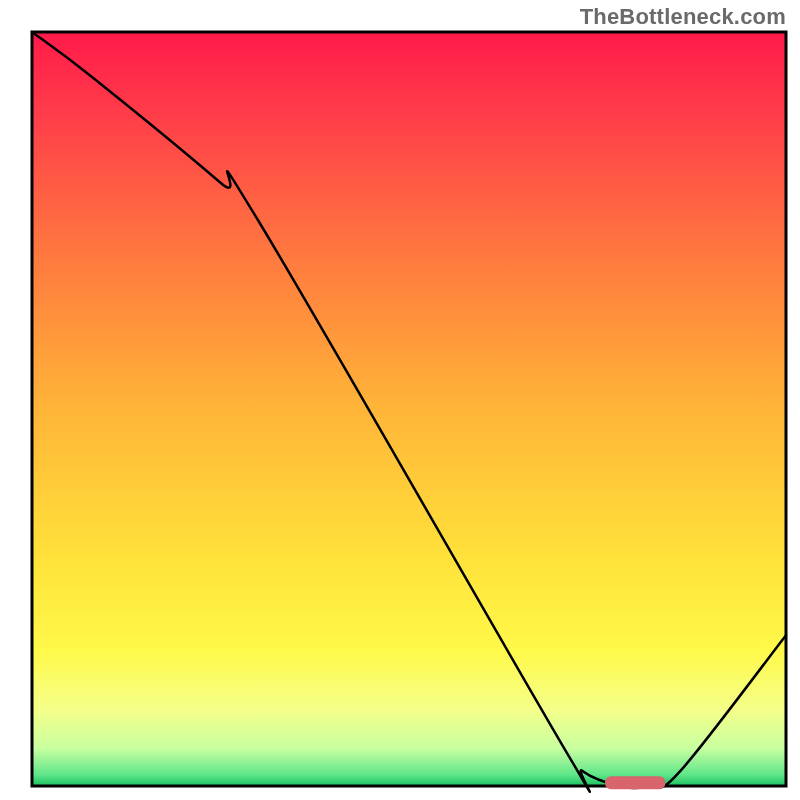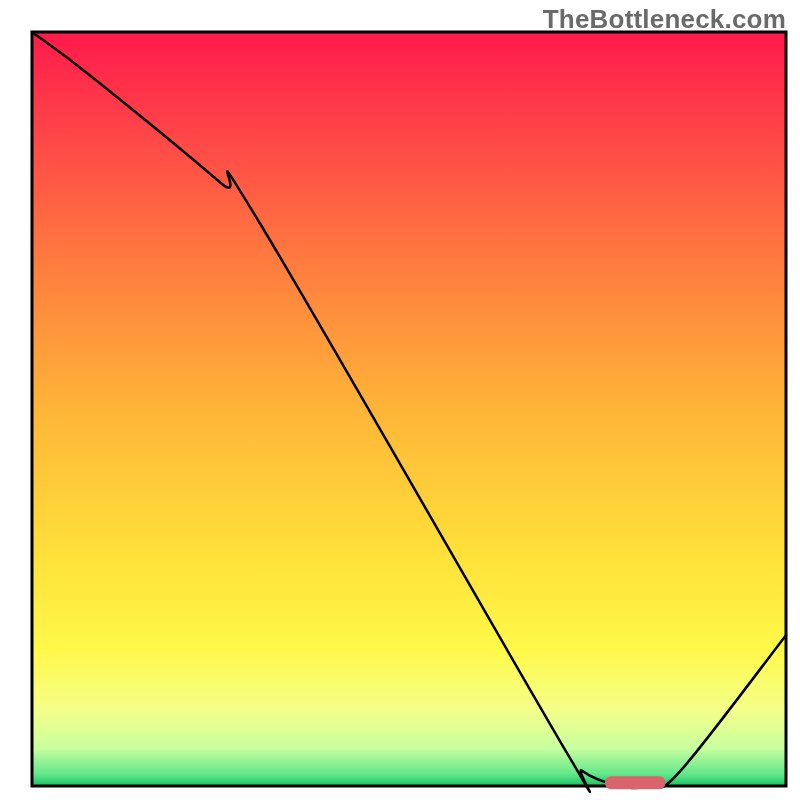--- a/index.html
+++ b/index.html
@@ -12,21 +12,21 @@
   }
   .container {
     position: relative;
     width: 800px;
     height: 800px;
   }
   .watermark {
     position: absolute;
     top: 4px;
     right: 14px;
-    font-size: 26px;
+    font-size: 22px;
     font-weight: bold;
     color: #6a6a6a;
     letter-spacing: 0.2px;
     z-index: 5;
   }
   svg.chart {
     position: absolute;
     top: 0;
     left: 0;
   }

